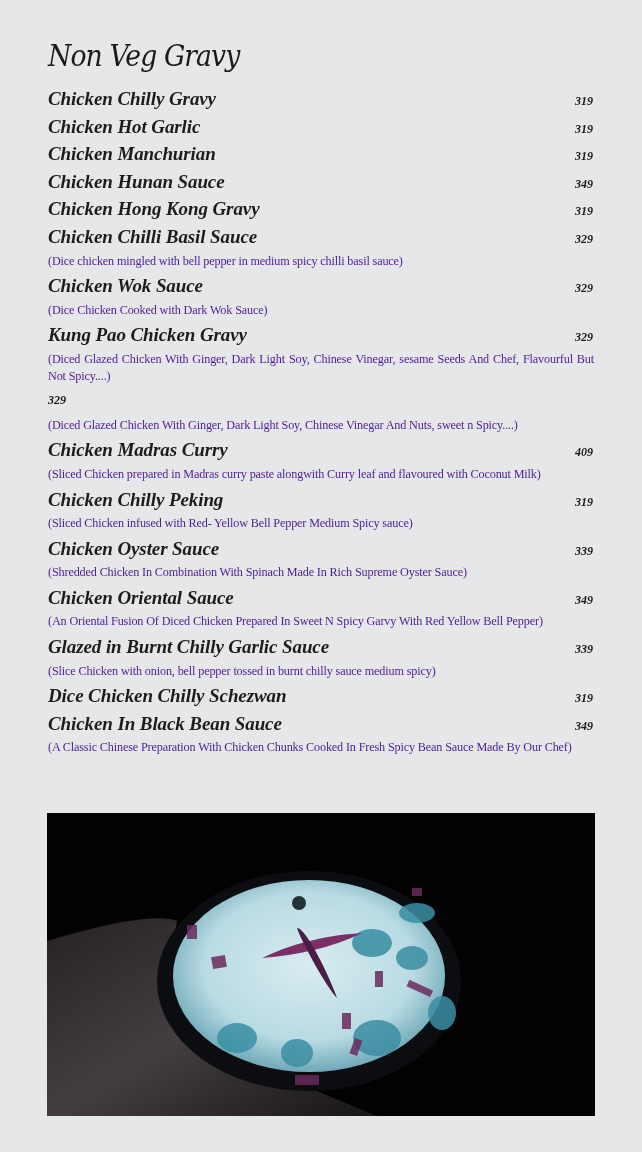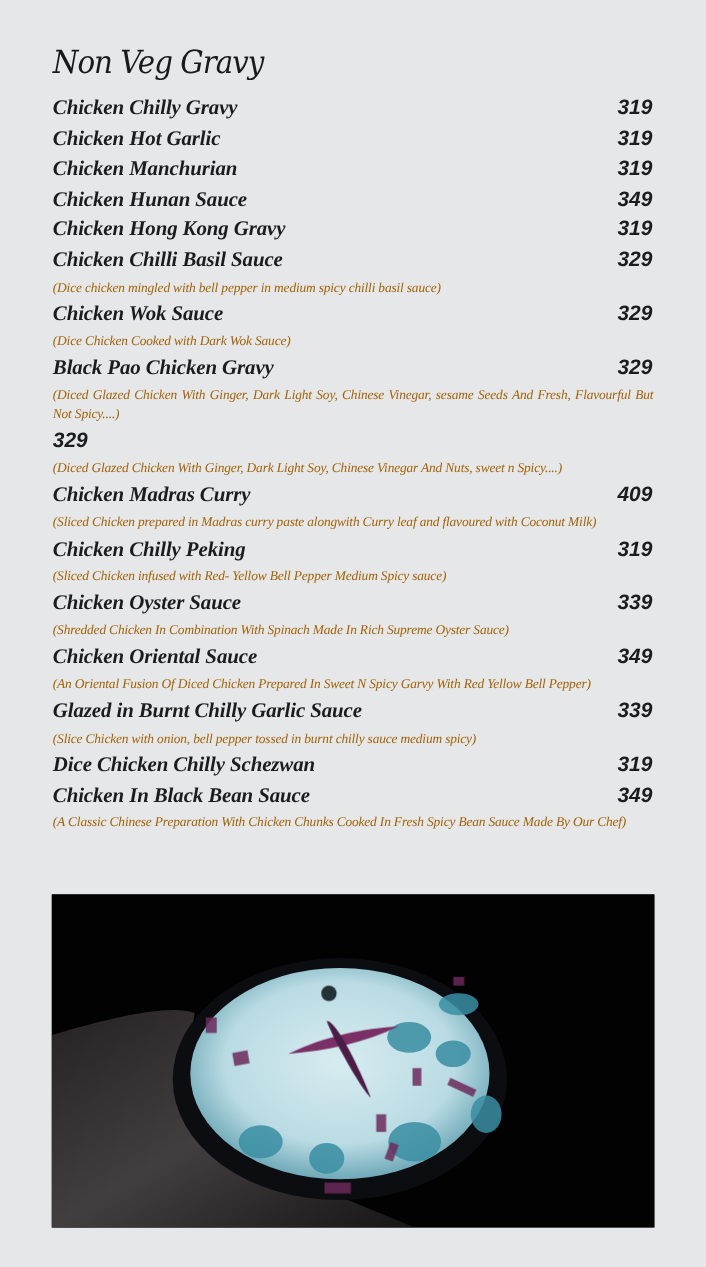--- a/index.html
+++ b/index.html
@@ -51,32 +51,31 @@
   }
   .item-name {
     font-family: "Liberation Serif", serif;
     font-style: italic;
     font-weight: bold;
     font-size: 19px;
     letter-spacing: -0.1px;
     white-space: nowrap;
   }
   .item-price {
-    font-family: Liberation Sans, sans-serif;
+    font-family: Liberation Serif, serif;
     font-style: italic;
     font-weight: bold;
-    font-size: 19px;
+    font-size: 12px;
     padding-right: 1px;
   }
   .item-desc {
     font-family: "Liberation Serif", serif;
-    font-style: italic;
     font-size: 12.2px;
     line-height: 16.6px;
-    color: #a16207;
+    color: #4c1d95;
     text-align: justify;
     margin: 2px 0 3px 0;
     letter-spacing: -0.15px;
   }
   .dish-photo {
     position: absolute;
     left: 47px;
     top: 813px;
     width: 548px;
     height: 303px;
@@ -131,24 +130,24 @@
     </li>
     <li class="menu-item">
       <div class="item-row">
           <span class="item-name">Chicken Wok Sauce</span>
           <span class="item-price">329</span>
         </div>
       <p class="item-desc">(Dice Chicken Cooked with Dark Wok Sauce)</p>
     </li>
     <li class="menu-item">
       <div class="item-row">
-          <span class="item-name">Black Pao Chicken Gravy</span>
-          <span class="item-price">329</span>
-        </div>
-      <p class="item-desc">(Diced Glazed Chicken With Ginger, Dark Light Soy, Chinese Vinegar, sesame Seeds And Fresh, Flavourful But Not Spicy....)</p>
+          <span class="item-name">Kung Pao Chicken Gravy</span>
+          <span class="item-price">329</span>
+        </div>
+      <p class="item-desc">(Diced Glazed Chicken With Ginger, Dark Light Soy, Chinese Vinegar, sesame Seeds And Chef, Flavourful But Not Spicy....)</p>
     </li>
     <li class="menu-item">
       <div class="item-row">
           <span class="item-price">329</span>
         </div>
       <p class="item-desc">(Diced Glazed Chicken With Ginger, Dark Light Soy, Chinese Vinegar And Nuts, sweet n Spicy....)</p>
     </li>
     <li class="menu-item">
       <div class="item-row">
           <span class="item-name">Chicken Madras Curry</span>

